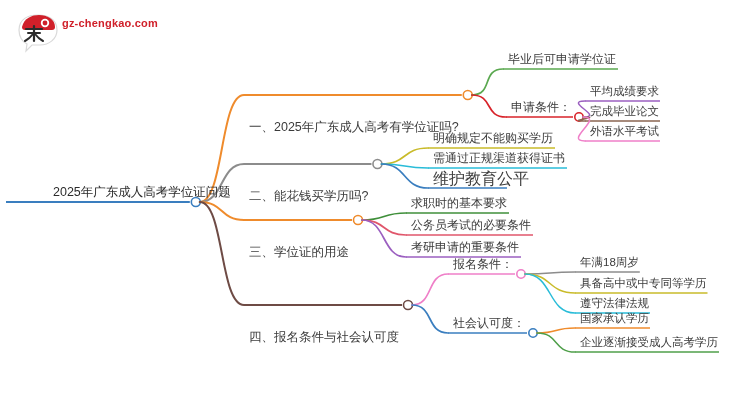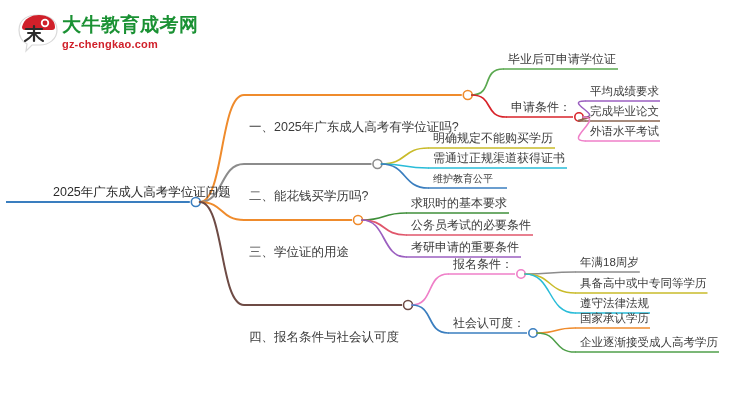--- a/index.html
+++ b/index.html
@@ -88,21 +88,20 @@
     <path d="M6 14 C8 5, 16 2, 23 2 C31 2, 39 6, 39 14 C39 16, 38 17, 36 17 L9 17 C7 17, 6 16, 6 14 Z" fill="#d0202a"></path>
     <circle cx="29" cy="10" r="4.2" fill="#ffffff"></circle>
     <circle cx="29" cy="10" r="2.4" fill="#d0202a"></circle>
     <path d="M10 16 L26 16" stroke="#2b2b2b" stroke-width="2.2" stroke-linecap="round"></path>
     <path d="M18 13 L18 28" stroke="#2b2b2b" stroke-width="2.2" stroke-linecap="round"></path>
     <path d="M12 20 L24 20" stroke="#2b2b2b" stroke-width="2" stroke-linecap="round"></path>
     <path d="M17 21 C14 25, 11 27, 9 28" stroke="#2b2b2b" stroke-width="2" fill="none" stroke-linecap="round"></path>
     <path d="M19 21 C22 25, 25 27, 27 28" stroke="#2b2b2b" stroke-width="2" fill="none" stroke-linecap="round"></path>
   </svg>
   <div id="logo-text-block">
-    <div id="logo-title">大牛教育成考网</div>
     <div id="logo-domain">gz-chengkao.com</div>
   </div>
 </div>
 
 <div id="mindmap">
   <svg id="edges">
       <line x1="6" y1="202" x2="189.8125" y2="202" stroke="#3a7ebf" stroke-width="1.8"></line>
       <circle cx="195.8125" cy="202" r="4.5" fill="#ffffff" stroke="#3a7ebf" stroke-width="1.6"></circle>
       <path d="M 199.8125 202 C 224.115625 202, 219.696875 95, 244 95" fill="none" stroke="#ef8b2c" stroke-width="2" stroke-linecap="round"></path>
       <line x1="244" y1="95" x2="461.765625" y2="95" stroke="#ef8b2c" stroke-width="2"></line>
@@ -160,21 +159,21 @@
       <div class="node root" style="left: 6px; top: 202px; font-size: 12.5px;">2025年广东成人高考学位证问题</div>
       <div class="node l1" style="left: 246px; top: 95px; font-size: 12.5px;">一、2025年广东成人高考有学位证吗?</div>
       <div class="node l2" style="left: 505px; top: 69px; font-size: 12px;">毕业后可申请学位证</div>
       <div class="node l2" style="left: 508px; top: 117px; font-size: 12px;">申请条件：</div>
       <div class="node l3" style="left: 587px; top: 101px; font-size: 11.5px;">平均成绩要求</div>
       <div class="node l3" style="left: 587px; top: 121px; font-size: 11.5px;">完成毕业论文</div>
       <div class="node l3" style="left: 587px; top: 141px; font-size: 11.5px;">外语水平考试</div>
       <div class="node l1" style="left: 246px; top: 164px; font-size: 12.5px;">二、能花钱买学历吗?</div>
       <div class="node l2" style="left: 430px; top: 148px; font-size: 12px;">明确规定不能购买学历</div>
       <div class="node l2" style="left: 430px; top: 168px; font-size: 12px;">需通过正规渠道获得证书</div>
-      <div class="node l2" style="left: 430px; top: 188px; font-size: 10px;">维护教育公平</div>
+      <div class="node l2" style="left: 430px; top: 188px; font-size: 16px;">维护教育公平</div>
       <div class="node l1" style="left: 246px; top: 220px; font-size: 12.5px;">三、学位证的用途</div>
       <div class="node l2" style="left: 408px; top: 213px; font-size: 12px;">求职时的基本要求</div>
       <div class="node l2" style="left: 408px; top: 235px; font-size: 12px;">公务员考试的必要条件</div>
       <div class="node l2" style="left: 408px; top: 257px; font-size: 12px;">考研申请的重要条件</div>
       <div class="node l1" style="left: 246px; top: 305px; font-size: 12.5px;">四、报名条件与社会认可度</div>
       <div class="node l2" style="left: 450px; top: 274px; font-size: 12px;">报名条件：</div>
       <div class="node l3" style="left: 577px; top: 272px; font-size: 11.5px;">年满18周岁</div>
       <div class="node l3" style="left: 577px; top: 293px; font-size: 11.5px;">具备高中或中专同等学历</div>
       <div class="node l3" style="left: 577px; top: 313px; font-size: 11.5px;">遵守法律法规</div>
       <div class="node l2" style="left: 450px; top: 333px; font-size: 12px;">社会认可度：</div>

